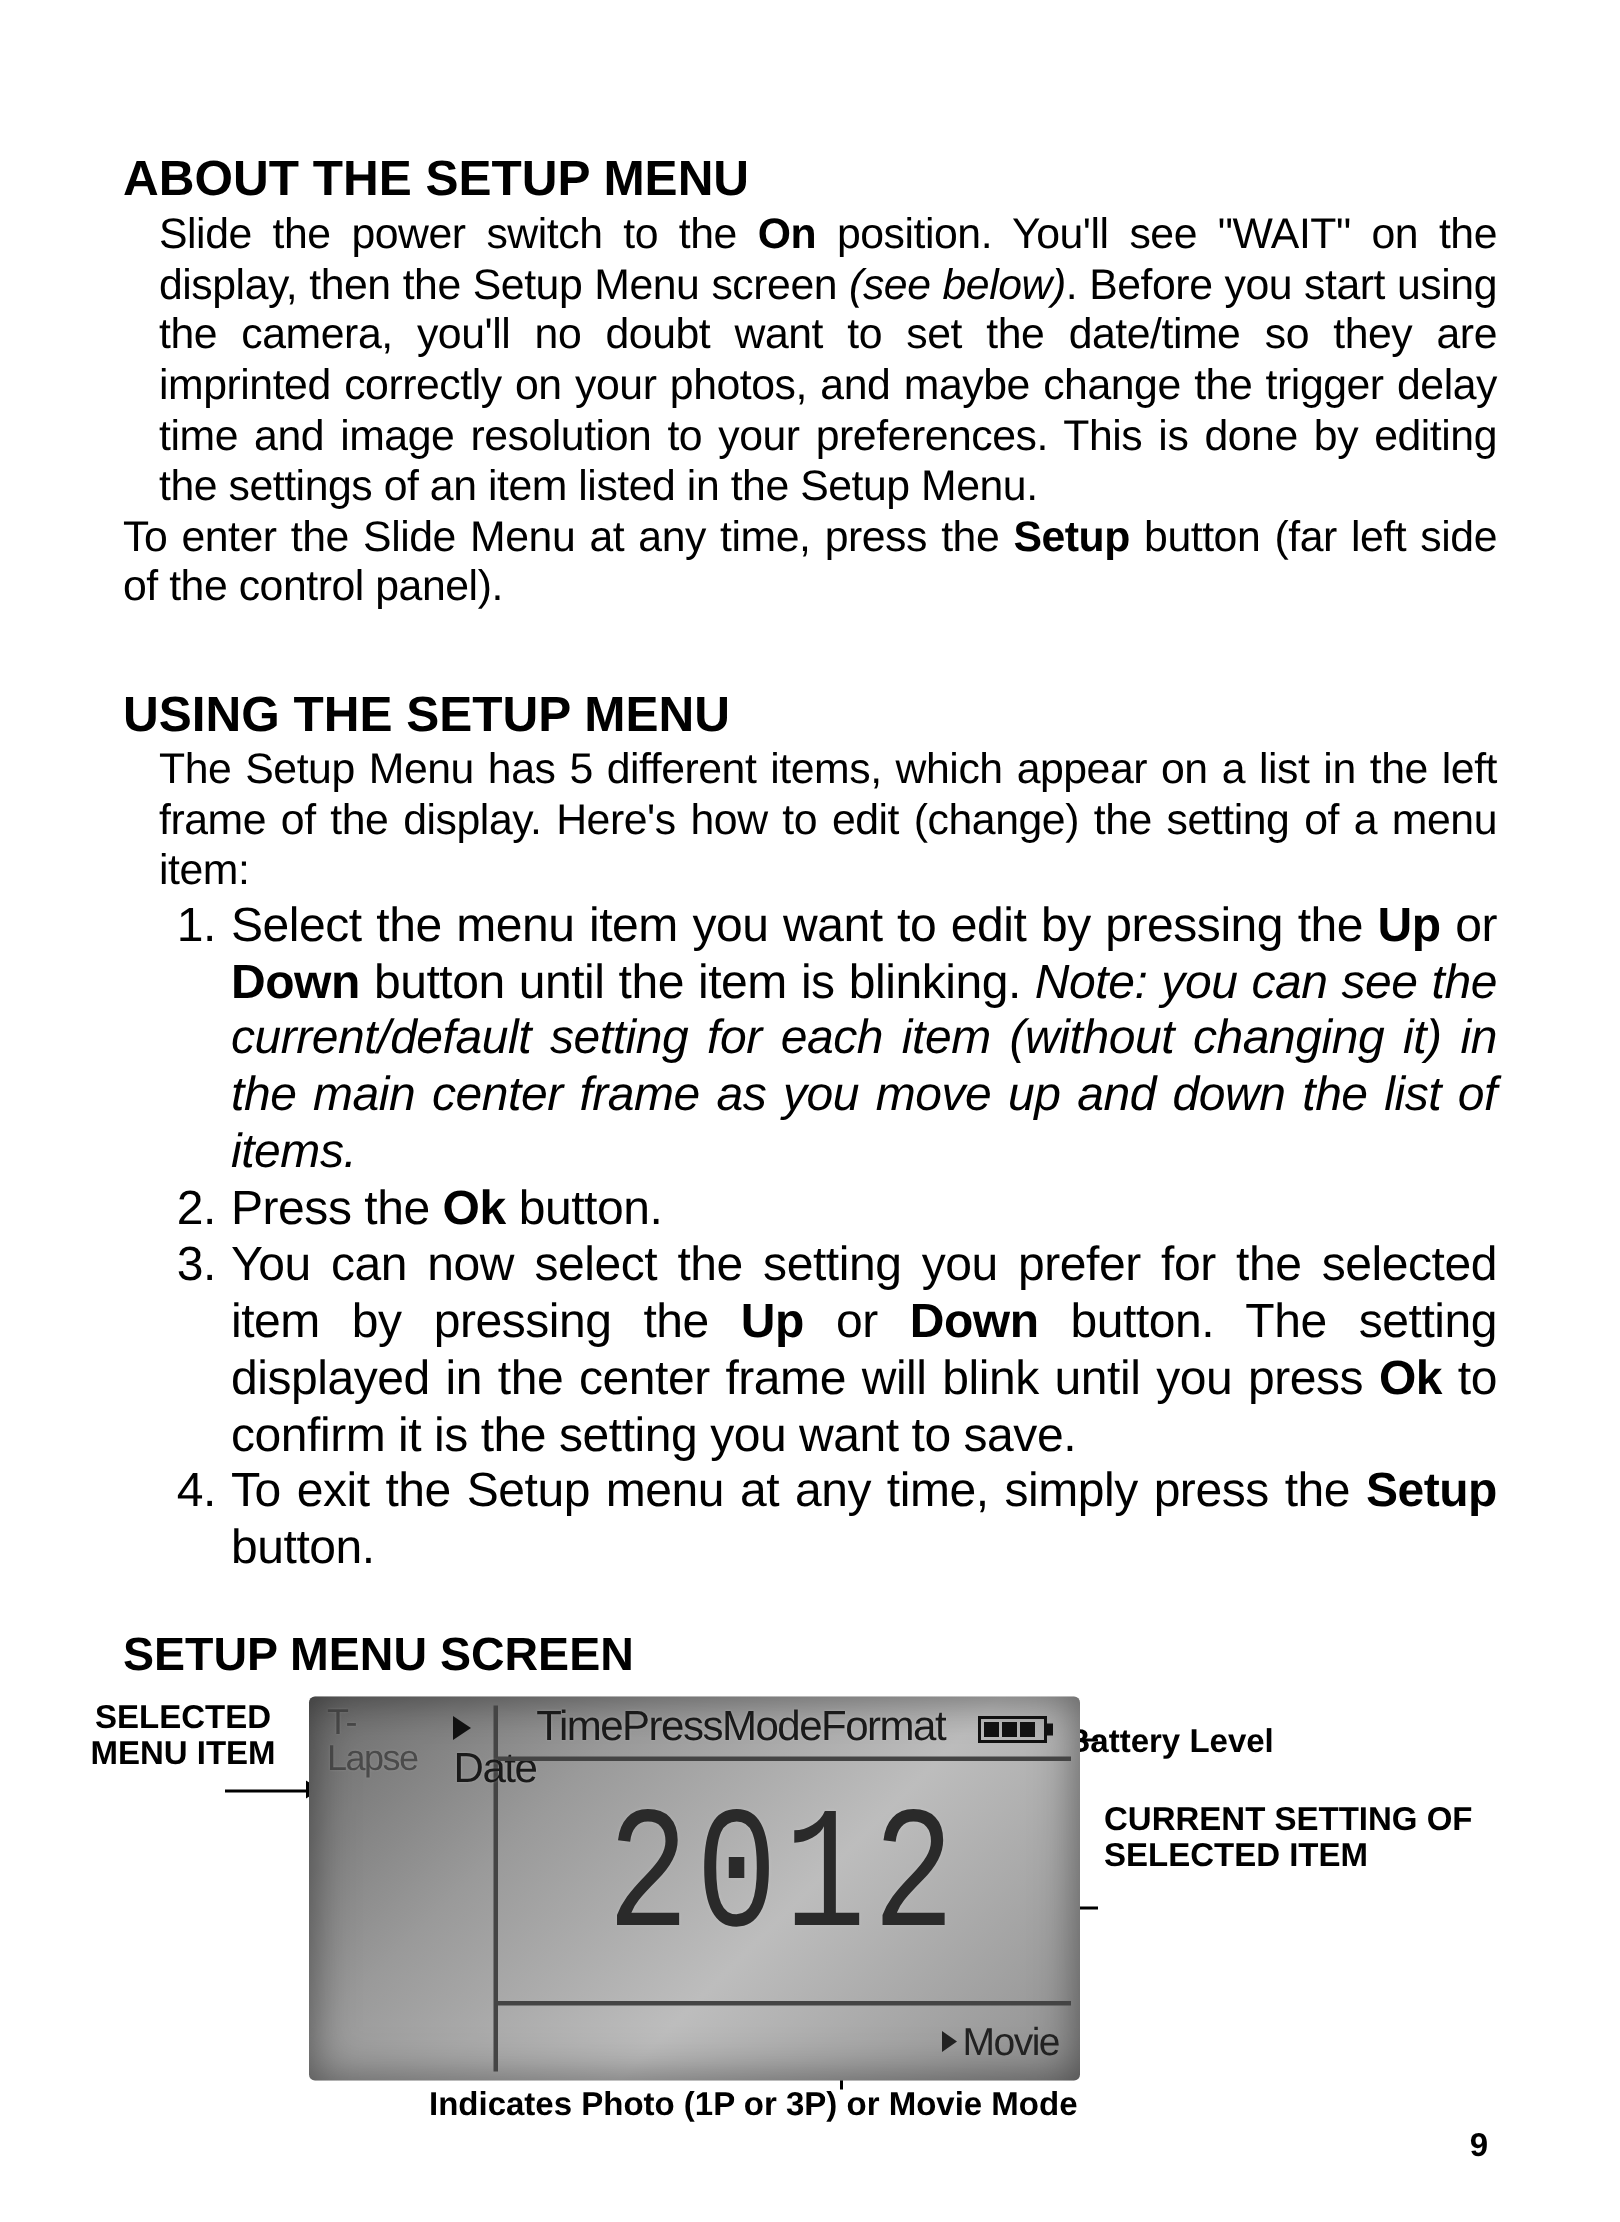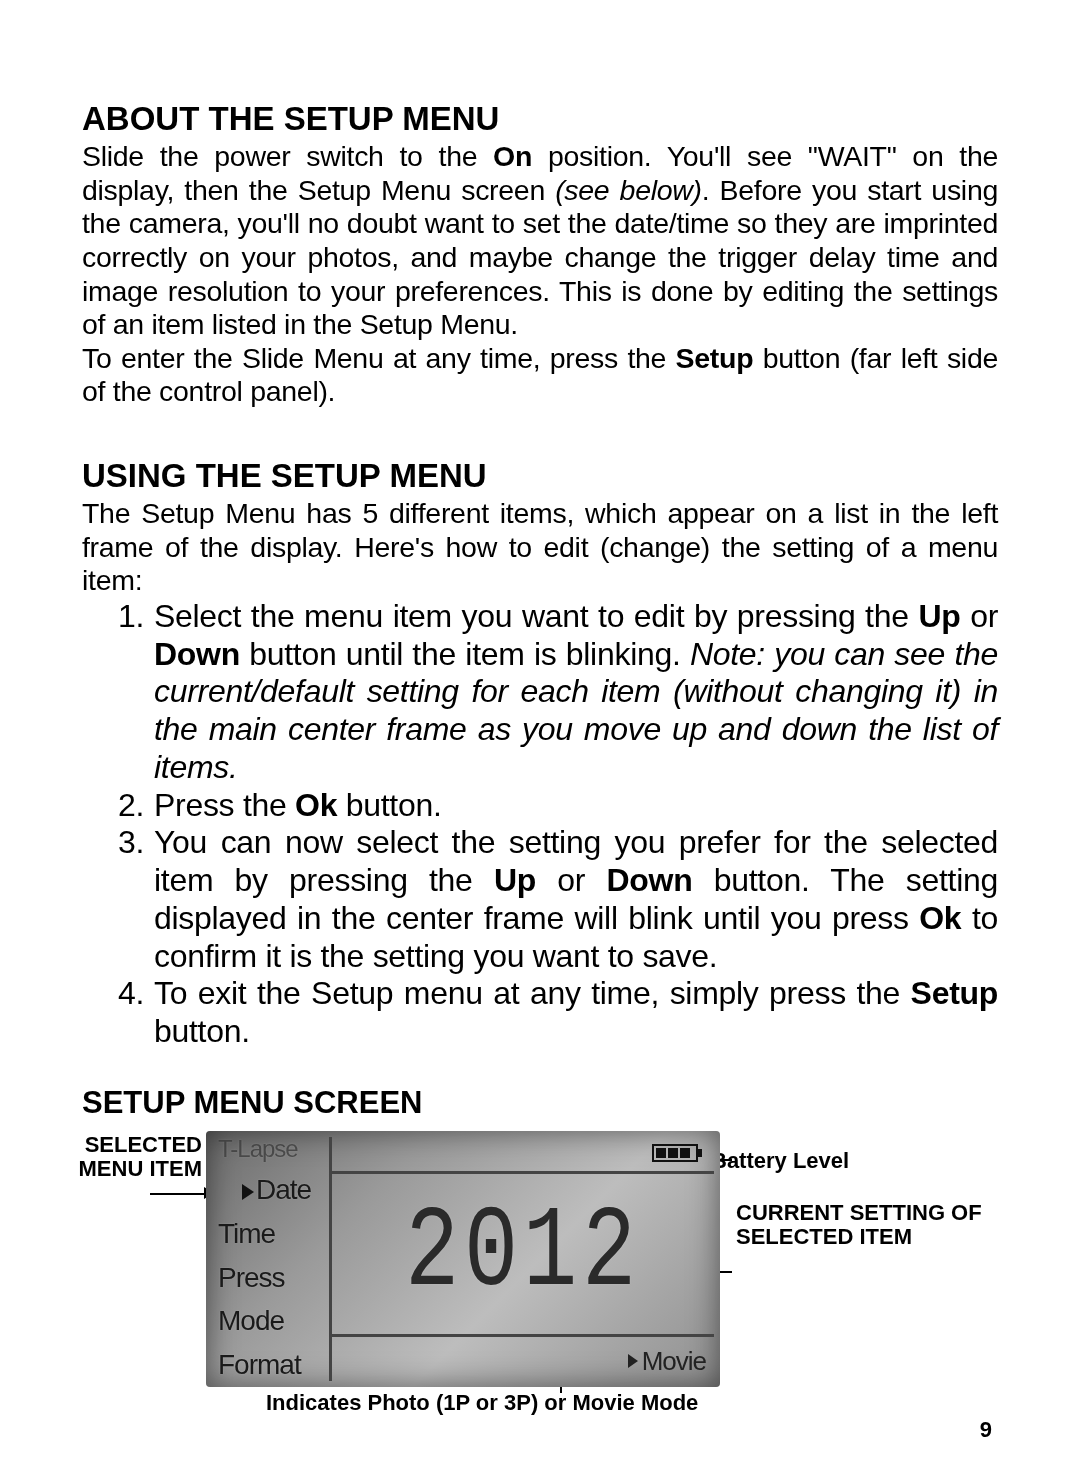--- a/index.html
+++ b/index.html
@@ -1,49 +1,49 @@
 <!DOCTYPE html>
 <html><head>
 <meta charset="utf-8">
 <style>
   * { box-sizing: border-box; margin: 0; padding: 0; }
   html, body { width: 1080px; background: #fff; font-family: "Myriad Pro", "Segoe UI", Arial, sans-serif; color: #000; }
   .page { padding: 88px 82px 40px 82px; }
   h2.section { font-weight: 800; font-size: 33px; letter-spacing: 0px; margin-top: 12px; margin-bottom: 2px; font-family: "Arial Black", "Segoe UI", Arial, sans-serif; text-transform: uppercase; }
-  h2.section + p { margin-top: 0; }
+  h2.section + p { margin-top: 0; margin-left: 24px; }
   p.body { font-size: 28.5px; line-height: 1.18; letter-spacing: -0.3px; }
   .just { text-align: justify; text-justify: inter-word; }
   .spacer-h2 { height: 36px; }
   ol.steps { list-style: none; counter-reset: step; padding-left: 72px; }
   ol.steps li { counter-increment: step; position: relative; font-size: 32px; line-height: 1.18; text-align: justify; letter-spacing: -0.3px; margin-bottom: 0; }
   ol.steps li::before { content: counter(step) "."; position: absolute; left: -50px; width: 40px; text-align: right; }
   .italic { font-style: italic; }
   .bold { font-weight: 700; }
   .diagram-title { text-align: left; font-weight: 800; font-size: 31px; font-family: "Arial Black", "Segoe UI", Arial, sans-serif; text-transform: uppercase; margin-top: 34px; margin-bottom: 10px; }
   .diagram-wrap { position: relative; width: 916px; height: 290px; margin: 0 auto; }
   .lcd { position: absolute; left: 124px; top: 0; width: 514px; height: 256px; background: linear-gradient(135deg, #6b6b6b 0%, #9a9a9a 30%, #bdbdbd 60%, #8f8f8f 100%); border-radius: 4px; box-shadow: inset 0 0 30px rgba(0,0,0,.5); overflow: hidden; }
   .lcd-inner { position: absolute; inset: 6px; display: flex; }
-  .lcd-left { width: 120px; border-right: 3px solid #444; display: flex; flex-direction: column; justify-content: space-between; padding: 0 6px 2px 6px; }
+  .lcd-left { width: 120px; border-right: 3px solid #444; display: flex; padding: 0 6px 2px 6px; }
   .lcd-left .mi { font-family: Arial, sans-serif; color: #1a1a1a; font-size: 28px; line-height: 1.0; letter-spacing: -1px; text-shadow: 0 0 2px rgba(255,255,255,.2); }
   .lcd-left .mi.top { color: #3a3a3a; font-size: 24px; opacity: .75; }
   .lcd-left .mi.sel { font-weight: 400; margin-left: 24px; }
   .lcd-left .tri { display: inline-block; width: 0; height: 0; border-top: 8px solid transparent; border-bottom: 8px solid transparent; border-left: 12px solid #111; margin-right: 2px; vertical-align: middle; }
   .lcd-right { flex: 1; position: relative; }
   .lcd-batt { position: absolute; right: 10px; top: 6px; width: 52px; height: 20px; }
   .lcd-batt svg { display: block; }
   .lcd-center { position: absolute; left: 0; right: 0; top: 34px; bottom: 44px; border-top: 3px solid #444; border-bottom: 3px solid #444; display: flex; align-items: center; justify-content: center; }
   .seg { font-family: "Courier New", monospace; font-size: 110px; color: #2a2a2a; letter-spacing: 6px; font-weight: 400; text-shadow: 0 0 3px rgba(255,255,255,.15); transform: scaleX(.82) scaleY(1.05); }
   .lcd-bottom { position: absolute; left: 0; right: 8px; bottom: 4px; display: flex; justify-content: flex-end; align-items: center; gap: 4px; }
   .lcd-bottom .tri2 { display: inline-block; width: 0; height: 0; border-top: 7px solid transparent; border-bottom: 7px solid transparent; border-left: 10px solid #222; }
   .lcd-bottom .mov { font-family: Arial, sans-serif; color: #222; font-size: 26px; letter-spacing: -1px; }
   .callout { position: absolute; font-family: "Arial", sans-serif; font-weight: 800; font-size: 22px; line-height: 1.1; }
-  .callout.left { left: -40px; top: 2px; width: 160px; text-align: right; }
+  .callout.left { left: -40px; top: 2px; width: 160px; text-align: center; }
   .callout.r1 { left: 629px; top: 18px; width: 260px; }
   .callout.r2 { left: 654px; top: 70px; width: 260px; }
-  .callout.bottom { left: 184px; top: 260px; width: 520px; text-align: left; }
+  .callout.bottom { left: 204px; top: 260px; width: 520px; text-align: left; }
   .leader { position: absolute; background: #000; }
   .pgnum { position: absolute; right: 88px; bottom: 18px; font-family: Arial, sans-serif; font-weight: 700; font-size: 22px; }
   .rel { position: relative; }
 </style>
 </head>
 <body>
 
 <div class="page rel">
 
   <h2 class="section">ABOUT THE SETUP MENU</h2>

